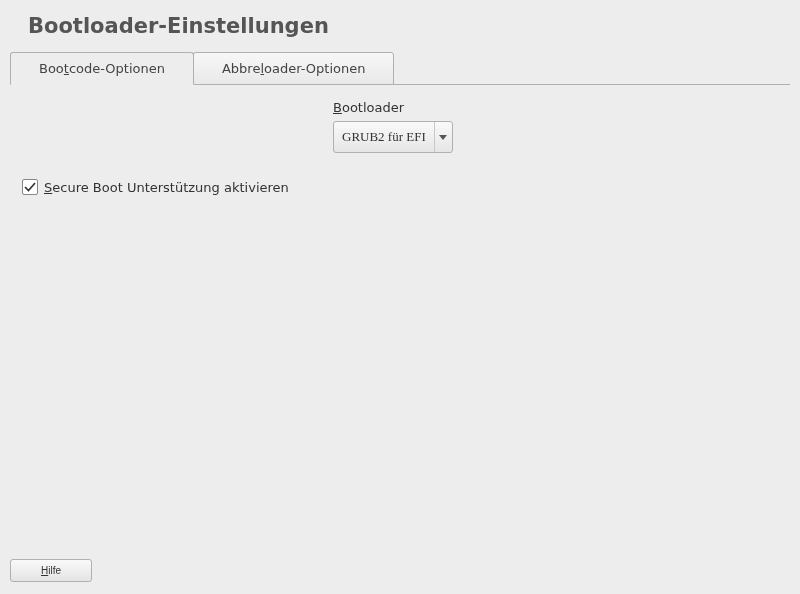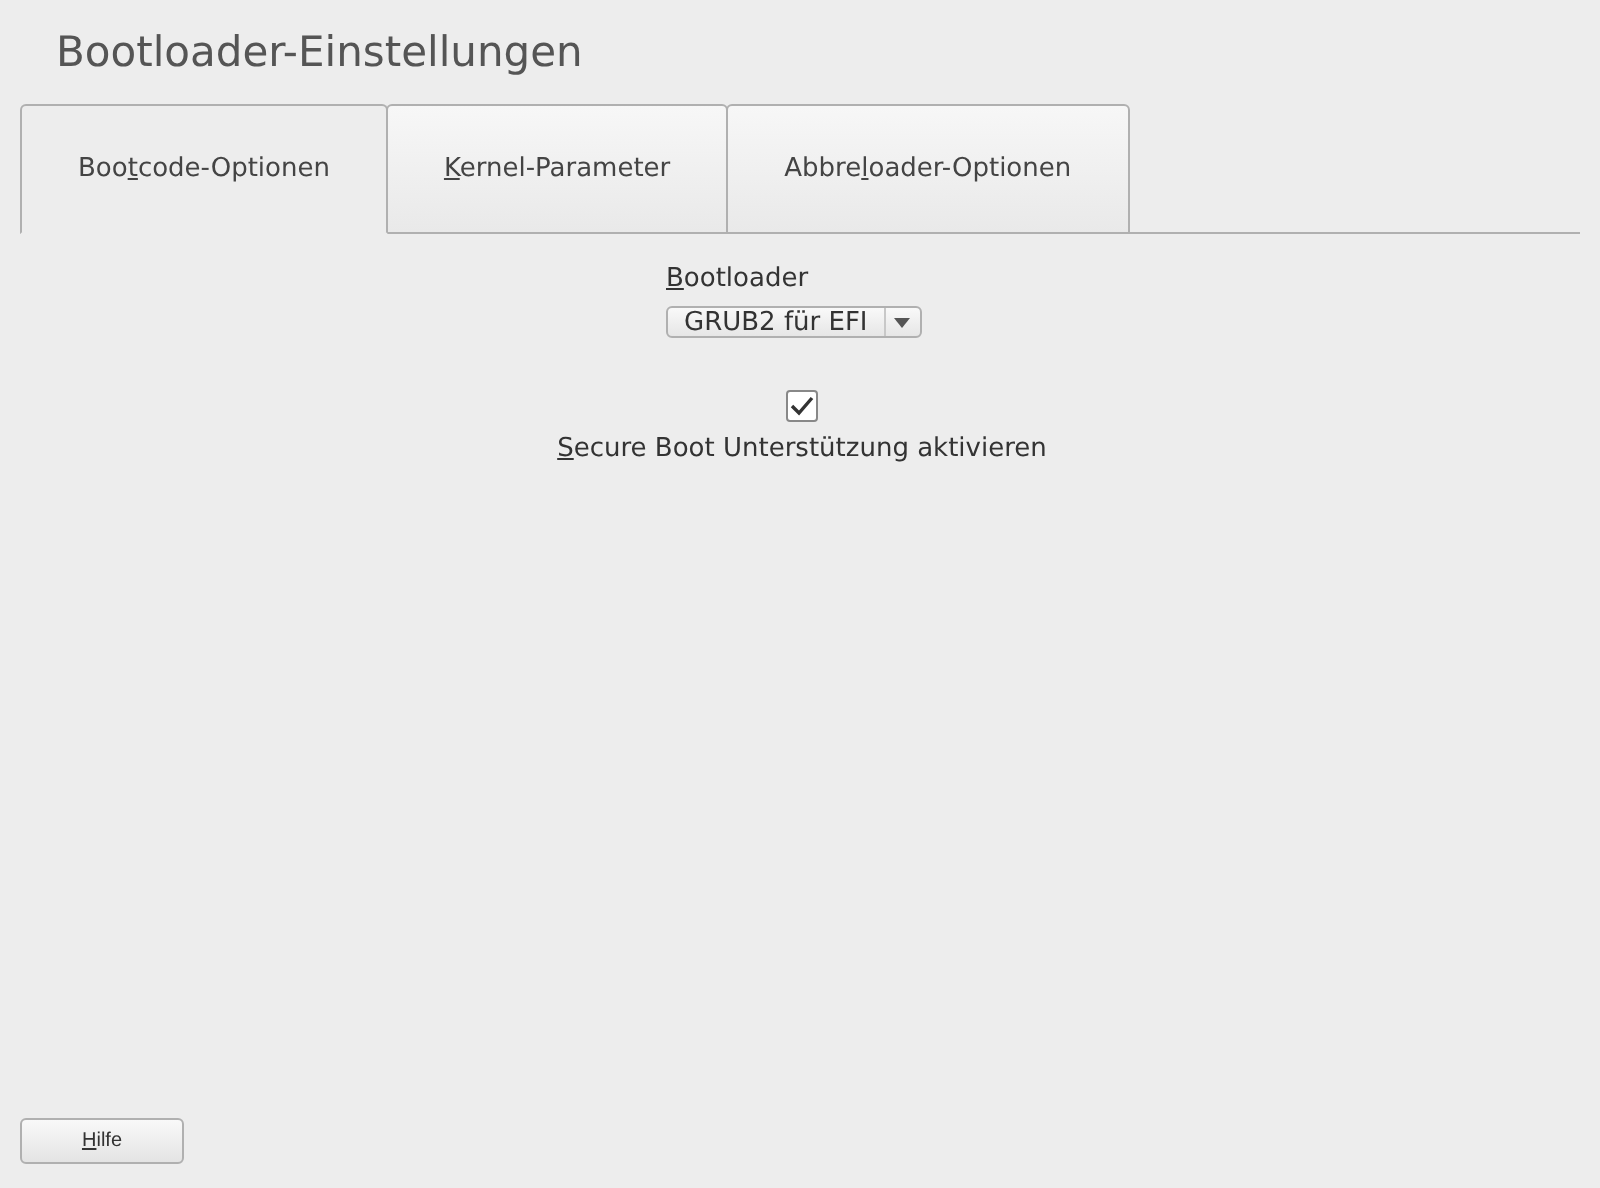--- a/index.html
+++ b/index.html
@@ -12,31 +12,31 @@
       font-size: 13px;
       background: #ededed;
       color: #333;
       width: 800px;
       height: 594px;
       position: relative;
       overflow: hidden;
     }
     .page-title {
       font-size: 21px;
-      font-weight: normal;
+      font-weight: bold;
       color: #555;
       padding: 14px 16px 14px 28px;
     }
     .tabs {
       display: flex;
       margin-left: 10px;
       position: relative;
     }
     .tab {
-      padding: 24px 28px;
+      padding: 8px 28px;
       border: 1px solid #b0b0b0;
       background: linear-gradient(#f7f7f7, #e9e9e9);
       border-top-left-radius: 3px;
       border-top-right-radius: 3px;
       cursor: pointer;
       margin-right: -1px;
       position: relative;
       color: #444;
     }
     .tab.active {
@@ -71,21 +71,22 @@
     .bootloader-label u {
       text-decoration: underline;
     }
     .dropdown {
       display: inline-flex;
       align-items: center;
       border: 1px solid #b0b0b0;
       border-radius: 3px;
       background: linear-gradient(#f9f9f9, #e6e6e6);
       cursor: pointer;
-      height: 16px;
+      height: 32px;
+      font-family: Liberation Serif, serif;
     }
     .dropdown-value {
       padding: 5px 8px;
       color: #333;
     }
     .dropdown-arrow {
       width: 18px;
       display: flex;
       align-items: center;
       justify-content: center;
@@ -95,21 +96,20 @@
     .dropdown-arrow svg {
       width: 8px;
       height: 5px;
     }
     .checkbox-row {
       display: flex;
       align-items: center;
       gap: 6px;
       margin-top: 26px;
       margin-left: 2px;
-      flex-direction: column;
     }
     .checkbox {
       width: 16px;
       height: 16px;
       border: 1px solid #888;
       border-radius: 2px;
       background: #fff;
       display: flex;
       align-items: center;
       justify-content: center;
@@ -155,23 +155,20 @@
     }
   </style>
 </head>
 <body>
 
 <div class="page-title">Bootloader-Einstellungen</div>
 
 <div class="tabs">
   <div class="tab active">
     <span><span>Boo</span><u>t</u><span>code-Optionen</span></span>
-  </div>
-  <div class="tab">
-    <span><span></span><u>K</u><span>ernel-Parameter</span></span>
   </div>
   <div class="tab">
     <span><span>Abbre</span><u>l</u><span>oader-Optionen</span></span>
   </div>
 </div>
 <div class="tab-divider"></div>
 
 <div class="tab-content">
   <div class="bootloader-row">
     <div class="bootloader-label">

